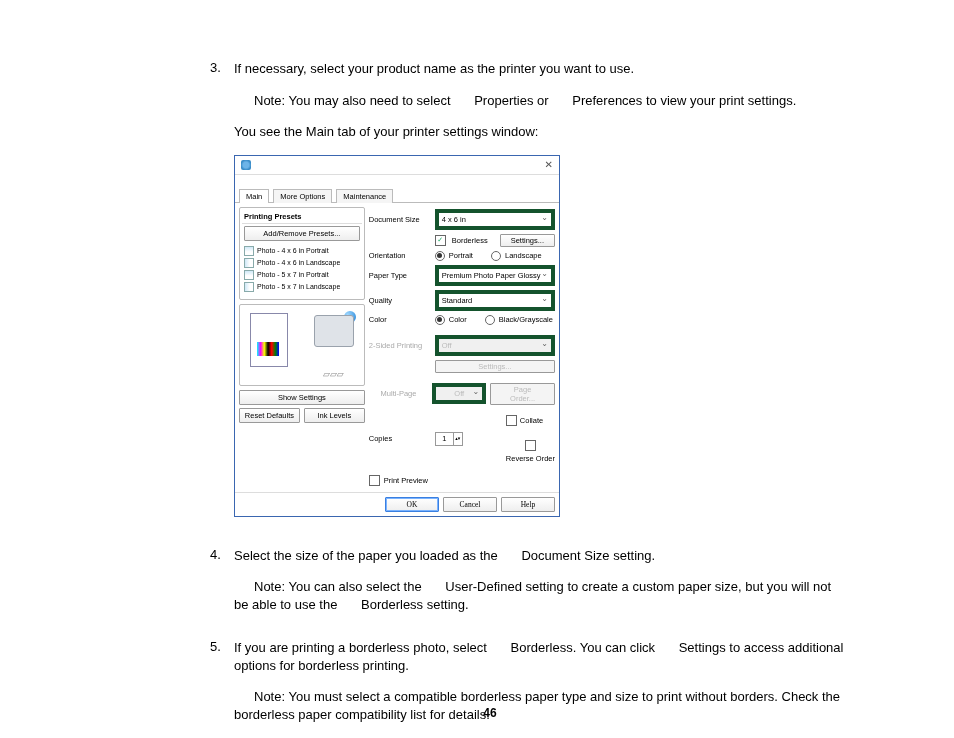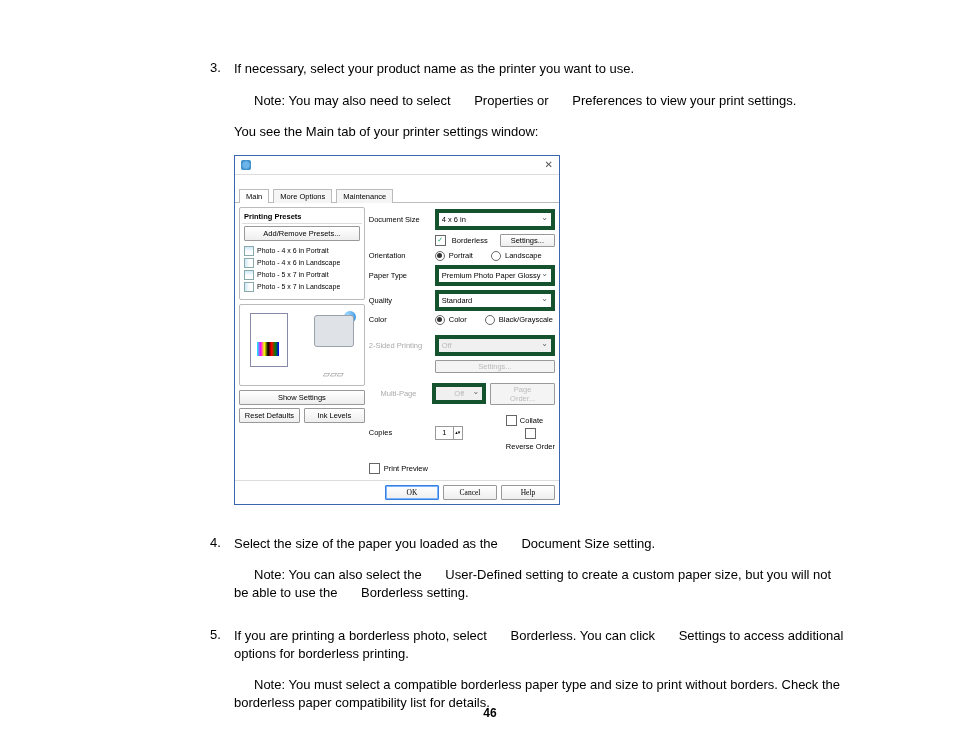--- a/index.html
+++ b/index.html
@@ -364,21 +364,21 @@
               <div class="dropdown disabled" style="flex:0 0 40px;">Off</div>
               <span class="sub-btn disabled">Page Order...</span>
             </div>
             <div class="form-row" style="margin-top:6px;">
               <span class="form-label">Copies</span>
               <div class="spinner">
                 <span class="num">1</span>
                 <span class="arrows">▴▾</span>
               </div>
               <span style="flex:1"></span>
-              <div style="display:flex;flex-direction:column;gap:2px;">
+              <div style="display:flex;flex-direction:column;gap:14px;">
                 <div style="display:flex;gap:3px;align-items:center;">
                     <span class="chk"></span>
                     <span>Collate</span>
                   </div>
                 <div style="display:flex;gap:3px;align-items:center;flex-direction:column;">
                     <span class="chk"></span>
                     <span>Reverse Order</span>
                   </div>
               </div>
             </div>

